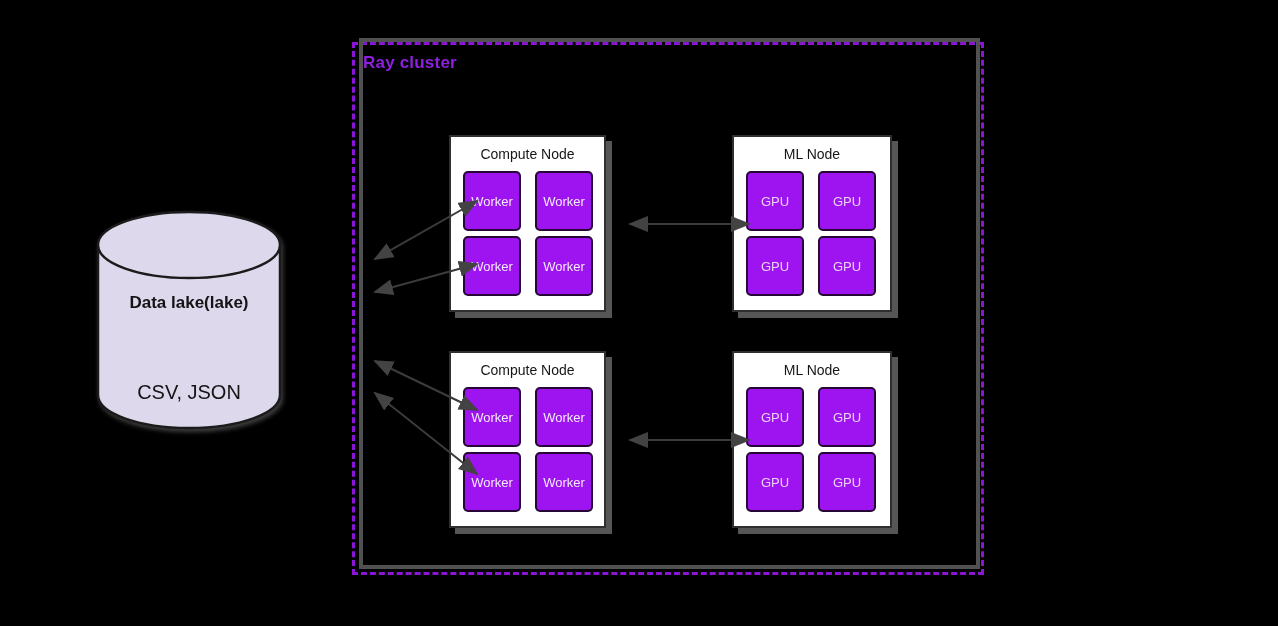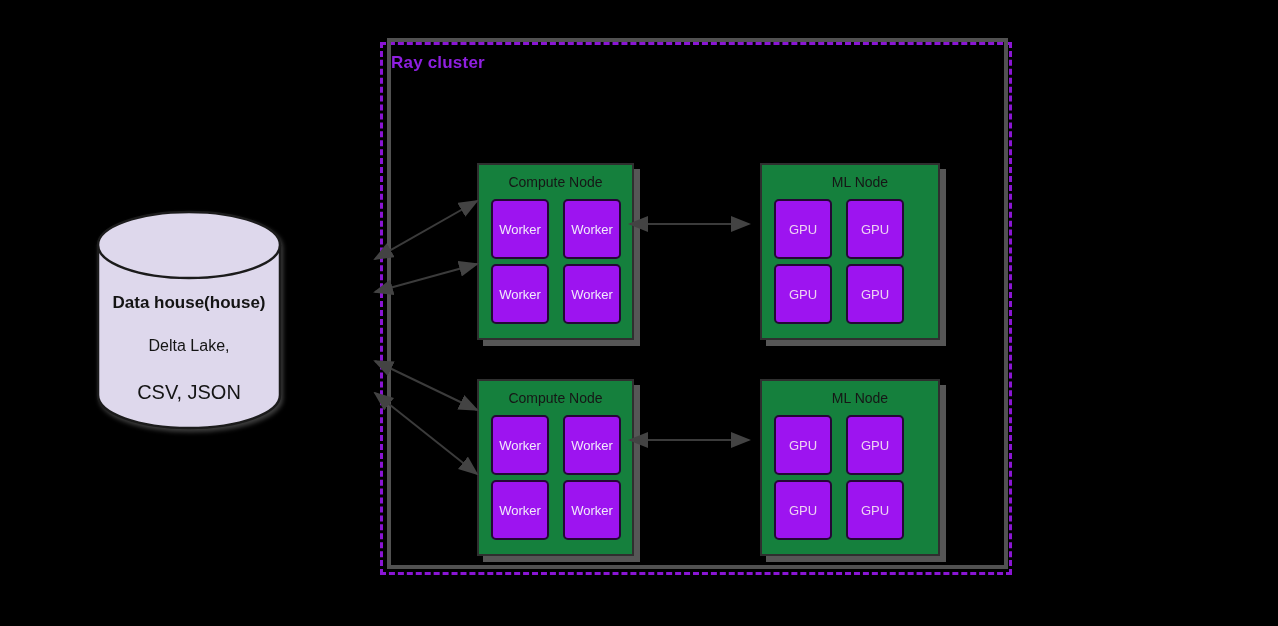--- a/index.html
+++ b/index.html
@@ -10,38 +10,38 @@
   
   .datalake{position:absolute;left:95px;top:209px;width:188px;height:222px;}
   .datalake svg{position:absolute;left:0;top:0;filter:drop-shadow(2px 3px 2px rgba(110,110,110,0.55));}
   .dl-text{position:absolute;left:0;width:100%;text-align:center;color:#141414;}
   .dl-title{top:84px;font-size:17px;font-weight:bold;}
   .dl-line1{top:128px;font-size:16px;}
   .dl-line2{top:150px;font-size:16px;}
   .dl-line3{top:172px;font-size:20px;}
   
   .cluster{
-    position:absolute;left:380px;top:42px;width:626px;height:527px;
+    position:absolute;left:352px;top:42px;width:626px;height:527px;
     border:3px dashed #8a15d4;
   }
   .cluster-shadow{
     position:absolute;top:-7px;left:4px;right:1px;bottom:3px;
     border:4px solid #515151;z-index:0;
   }
   .cluster-label{
     position:absolute;top:8px;left:8px;z-index:2;
     font-size:17px;font-weight:bold;color:#8f1fe0;letter-spacing:.2px;
   }
   
   .node{
     position:absolute;width:153px;height:173px;
-    background:#15803d;border:2px solid #2f2f2f;
-    box-shadow:6px 6px 0 #565656;z-index:1;margin-top:28px;
+    background:#ffffff;border:2px solid #2f2f2f;
+    box-shadow:6px 6px 0 #565656;z-index:1;
   }
-  .node-ml{width:156px;padding-left:20px;}
+  .node-ml{width:156px;}
   .pos-compute-top{left:94px;top:90px;}
   .pos-ml-top{left:377px;top:90px;}
   .pos-compute-bottom{left:94px;top:306px;}
   .pos-ml-bottom{left:377px;top:306px;}
   .node-title{margin-top:9px;text-align:center;font-size:14px;color:#161616;}
   .chip{
     position:absolute;width:54px;height:56px;border-radius:5px;
     background:#9d14f0;border:2px solid #250636;
     display:flex;align-items:center;justify-content:center;
     font-size:13px;
@@ -56,22 +56,21 @@
   .arrows{position:absolute;left:0;top:0;z-index:5;pointer-events:none;}
 </style>
 </head>
 <body>
 
 <div class="datalake">
   <svg width="188" height="222" viewBox="0 0 188 222">
     <path d="M3,36 L3,186 A91,33 0 0 0 185,186 L185,36" fill="#ded8ec" stroke="#1b1b1b" stroke-width="2.5"></path>
     <ellipse cx="94" cy="36" rx="91" ry="33" fill="#ded8ec" stroke="#1b1b1b" stroke-width="2.5"></ellipse>
   </svg>
-  <div class="dl-text dl-title">Data house(house)</div>
-  <div class="dl-text dl-line1">Delta Lake,</div>
+  <div class="dl-text dl-title">Data lake(lake)</div>
   <div class="dl-text dl-line3">CSV, JSON</div>
 </div>
 
 <div class="cluster">
   <div class="cluster-shadow"></div>
   <div class="cluster-label">Ray cluster</div>
 
   <div class="node pos-compute-top">
     <div class="node-title">Compute Node</div>
     <div class="chip chip-worker chip-p1">Worker</div>

